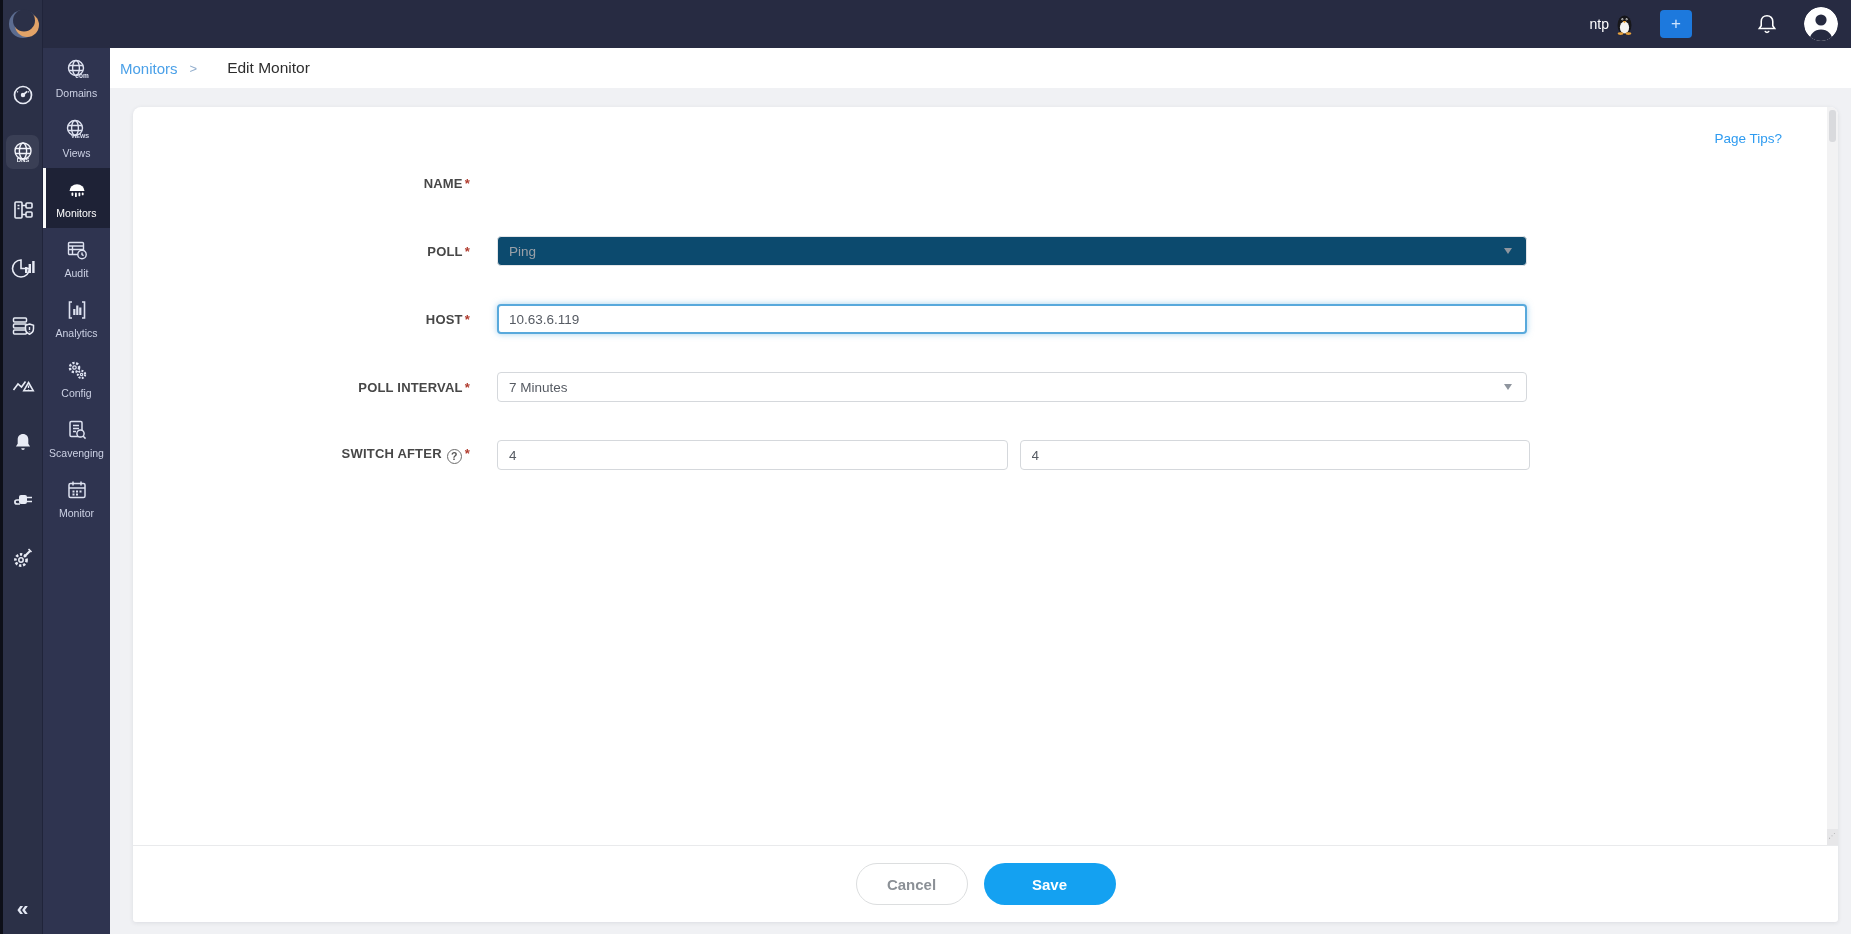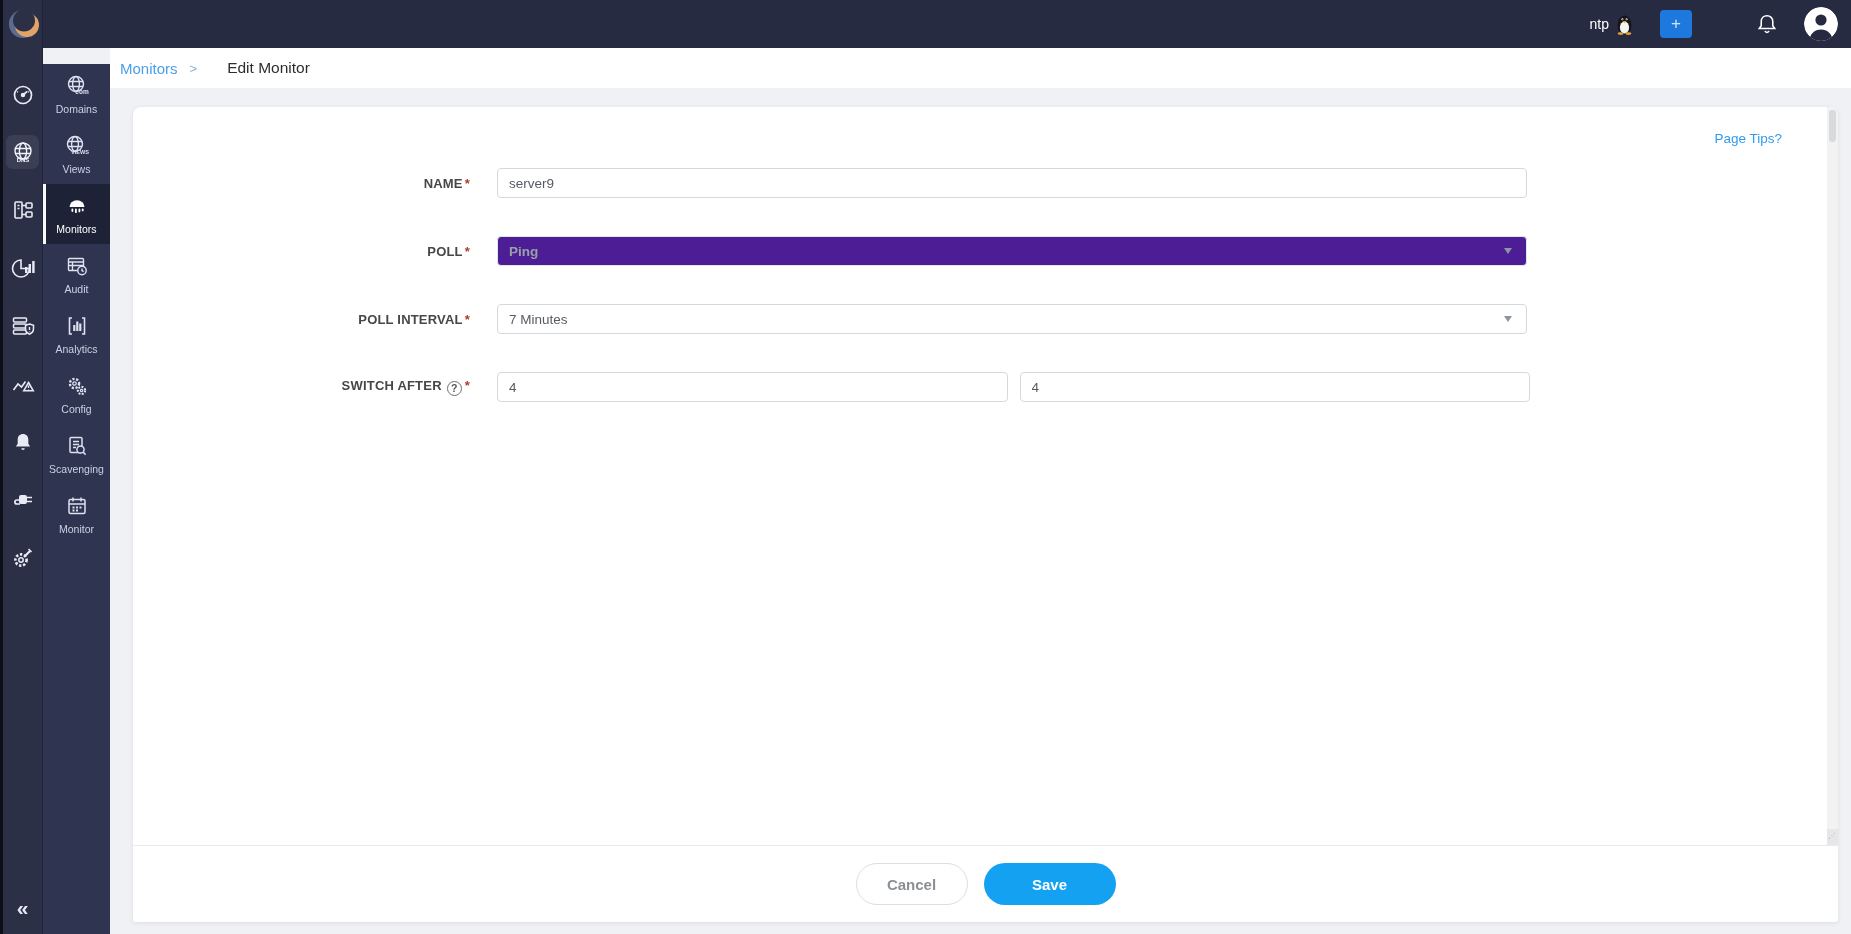--- a/index.html
+++ b/index.html
@@ -30,21 +30,21 @@
   .strip-slot { width:39px; height:24px; display:flex; align-items:center;
     justify-content:center; cursor:pointer; }
   .strip-slot.active { position:relative; }
   .strip-slot.active::before { content:""; position:absolute; left:3px; right:3px;
     top:-5px; bottom:-5px; background:#3a3f55; border-radius:7px; }
   .strip-slot svg { position:relative; }
   .collapse { position:absolute; bottom:14px; left:0; width:100%; text-align:center;
     color:#e4e8f4; font-size:21px; font-weight:bold; cursor:pointer; }
 
   
-  .sidenav { position:absolute; left:43px; top:64px; bottom:0; width:67px;
+  .sidenav { position:absolute; left:43px; top:48px; bottom:0; width:67px;
     background:var(--sidebar,#2f3450); z-index:4; }
   .nav-item { height:60px; display:flex; flex-direction:column; align-items:center;
     justify-content:center; gap:5px; cursor:pointer; }
   .nav-item .lbl { font-size:10.5px; color:#ccd1e4; }
   .nav-item.active { background:var(--active-item,#1e2236);
     border-left:3px solid #fafafa; padding-right:3px; }
   .nav-item.active .lbl { color:#ffffff; }
 
   
   .main { position:absolute; left:110px; top:48px; right:0; bottom:0;
@@ -71,22 +71,22 @@
     text-align:center; color:#555; font-weight:bold; vertical-align:-2px; cursor:pointer; }
   .fctrl { margin-left:27px; width:1030px; position:relative; }
   .tinput { width:100%; height:30px; border:1px solid #d5d8dc; border-radius:4px;
     padding:0 11px; font-size:13.5px; color:#565b63;
     font-family:"Liberation Sans", sans-serif; outline:none; background:#fff; }
   .tinput.focused { border:2px solid var(--focus,#58a9dc); padding:0 10px;
     box-shadow:0 0 6px rgba(88,169,220,.55); }
   .pselect { height:30px; border:1px solid #d5d8dc; border-radius:4px;
     background:#fff; display:flex; align-items:center; padding:0 11px;
     font-size:13.5px; color:#565b63; cursor:pointer; }
-  .pselect.disabled { background:#4c1d95; border-color:#e3e5e8; color:#9aa0a8;
-    cursor:default;font-weight:bold; }
+  .pselect.disabled { background:#0c4a6e; border-color:#e3e5e8; color:#9aa0a8;
+    cursor:default; }
   .arrow { position:absolute; right:15px; top:12px; width:0; height:0;
     border-left:4.5px solid transparent; border-right:4.5px solid transparent;
     border-top:6px solid #8f959e; }
   .dualwrap { margin-left:27px; width:1033px; display:flex; gap:12px; }
   .dualwrap .tinput { flex:1; }
 
   .scroll-track { position:absolute; top:0; right:0; width:11px; height:722px;
     background:#f2f2f3; border-top-right-radius:8px; cursor:pointer; }
   .scroll-thumb { width:7px; margin:3px auto 0; height:32px; background:#d9dadd;
     border-radius:3px; }
@@ -307,37 +307,42 @@
   </div>
 
   <div class="card">
     <div class="form-area">
       <span class="page-tips">Page Tips?</span>
 
       <div class="frow">
         <div class="flabel">
           <span>NAME</span><span class="req">*</span>
         </div>
-        <div class="fctrl">
-          <input class="tinput" type="text" value="server9" style="">
-        </div>
       </div>
 
       <div class="frow">
         <div class="flabel">
           <span>POLL</span><span class="req">*</span>
         </div>
         <div class="fctrl">
           <div class="pselect disabled">
             <span>Ping</span>
           </div>
           <span class="arrow"></span>
         </div>
       </div>
 
+      <div class="frow">
+        <div class="flabel">
+          <span>HOST</span><span class="req">*</span>
+        </div>
+        <div class="fctrl">
+          <input class="tinput focused" type="text" value="10.63.6.119" style="">
+        </div>
+      </div>
 
       <div class="frow">
         <div class="flabel">
           <span>POLL INTERVAL</span><span class="req">*</span>
         </div>
         <div class="fctrl">
           <div class="pselect">
             <span>7 Minutes</span>
           </div>
           <span class="arrow"></span>

